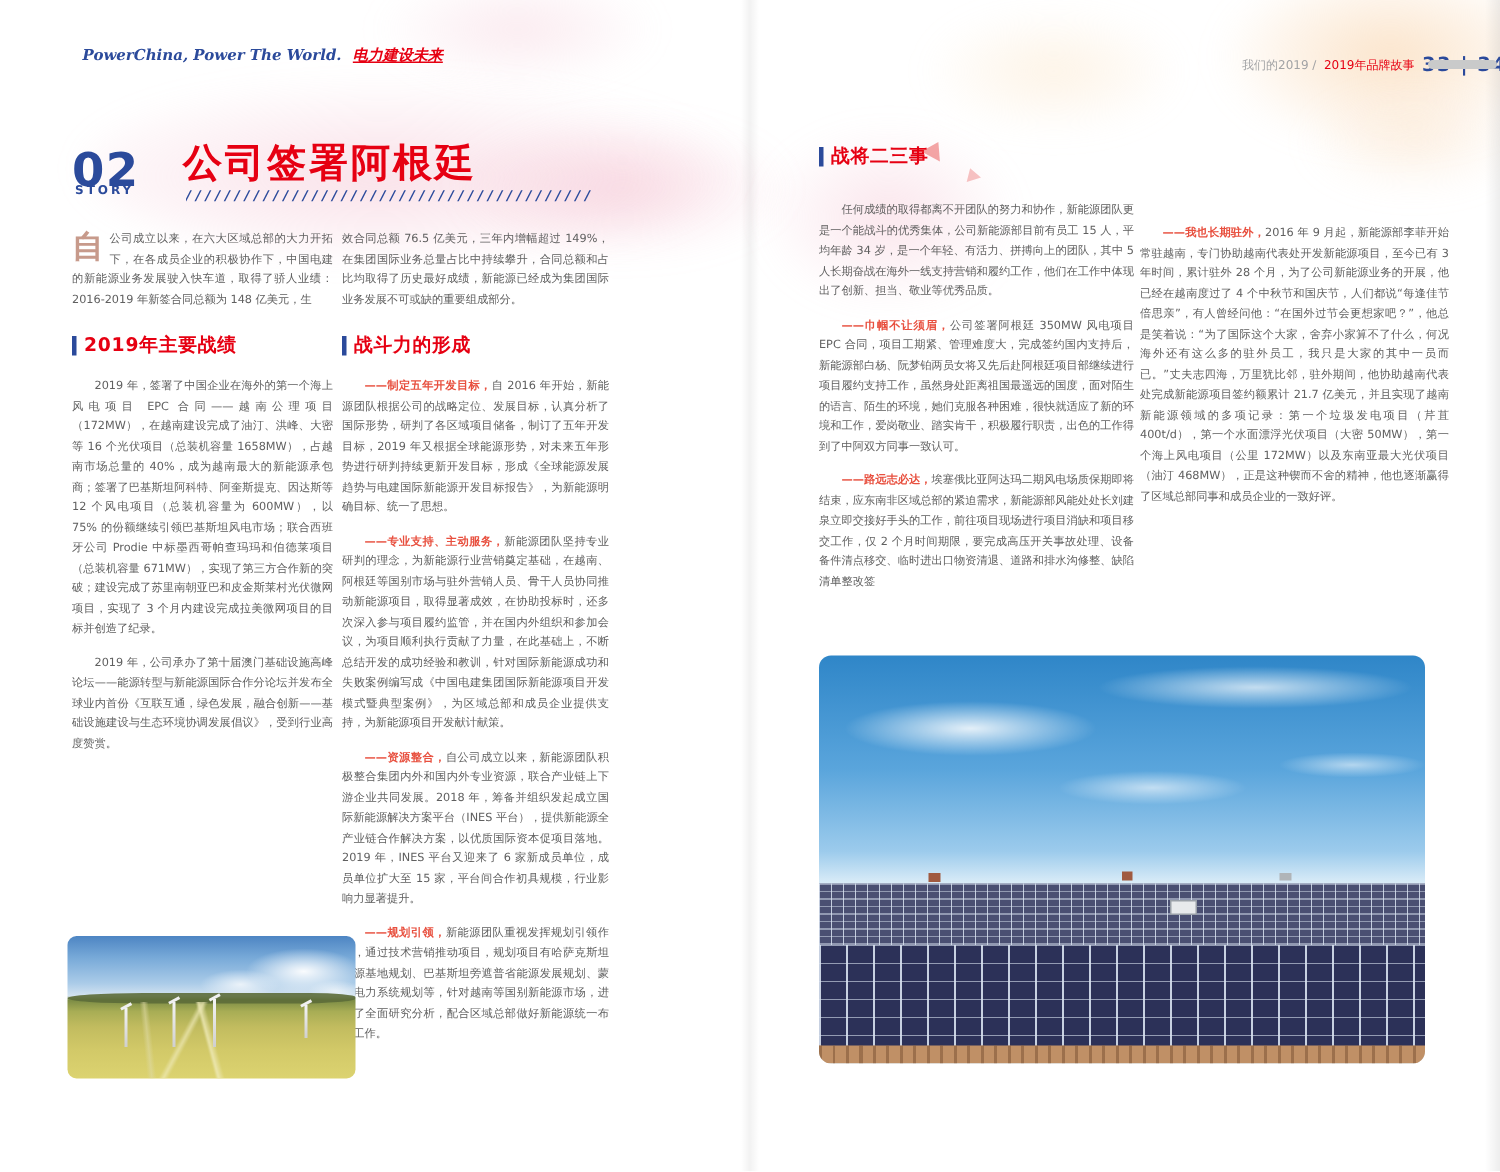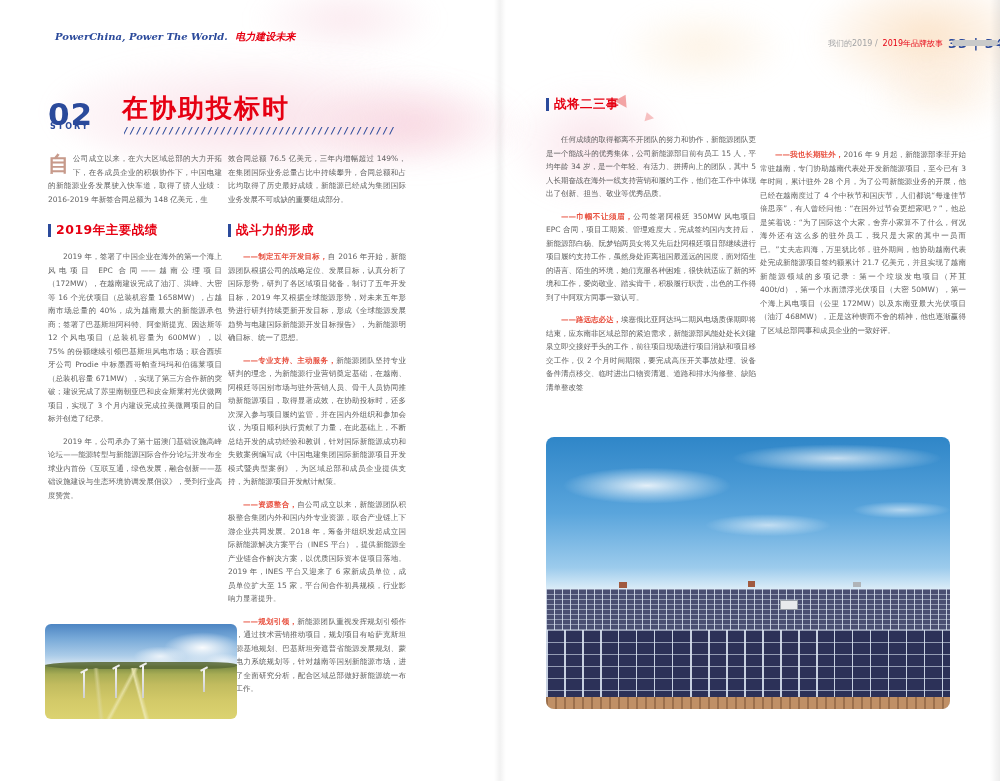--- a/index.html
+++ b/index.html
@@ -15,21 +15,21 @@
   .wash.w5{left:615px;top:5px;width:175px;height:85px;background:radial-gradient(ellipse,rgba(250,221,182,.35),rgba(250,221,182,0) 70%);}
   .wash.w6{left:505px;top:82px;width:175px;height:125px;background:radial-gradient(ellipse,rgba(241,176,196,.33),rgba(241,176,196,0) 70%);}
   .wash.w7{left:868px;top:60px;width:150px;height:70px;background:radial-gradient(ellipse,rgba(248,210,170,.30),rgba(248,210,170,0) 70%);}
 
   .fold{position:absolute;left:494px;top:0;width:12px;height:781px;background:linear-gradient(90deg,rgba(0,0,0,0) 0%,rgba(0,0,0,.05) 50%,rgba(0,0,0,0) 100%);}
   .edge-shade{position:absolute;right:0;top:0;width:10px;height:781px;background:linear-gradient(90deg,rgba(0,0,0,0),rgba(0,0,0,.07));}
 
   
   .slogan{position:absolute;left:55px;top:30px;font-family:"DejaVu Serif","Liberation Serif",serif;font-style:italic;font-weight:bold;font-size:10px;}
   .slogan .en{color:#2b4a9b;}
-  .slogan .cn{color:#e60012;margin-left:4px;}
+  .slogan .cn{color:#e60012;margin-left:4px;text-decoration:underline;}
   .crumbs{position:absolute;left:828px;top:36px;display:flex;align-items:center;gap:5px;white-space:nowrap;}
   .crumbs .grey{font-size:8px;color:#a2a3a5;}
   .crumbs .red{font-size:8px;color:#e60012;}
   .crumbs .nums{font-size:13px;font-weight:bold;color:#2b4a9b;letter-spacing:1px;}
   .rule-bar{position:absolute;left:952px;top:40px;width:46px;height:6px;background:#c9caca;border-radius:3px;}
 
   
   .t-num{position:absolute;left:48px;top:96px;font-size:31px;font-weight:bold;color:#2b4a9b;letter-spacing:1px;}
   .t-story{position:absolute;left:50px;top:122px;font-size:8px;font-weight:bold;color:#2b4a9b;letter-spacing:2px;}
   .t-head{position:absolute;left:122px;top:91px;font-size:26px;font-weight:900;color:#e60012;letter-spacing:2px;}
@@ -115,21 +115,21 @@
   </div>
   <div class="crumbs">
     <span class="grey">我们的2019 /</span>
     <span class="red">2019年品牌故事</span>
     <span class="nums">33 | 34</span>
   </div>
   <div class="rule-bar"></div>
 
   <div class="t-num">02</div>
   <div class="t-story">STORY</div>
-  <div class="t-head">在协助投标时</div>
+  <div class="t-head">公司签署阿根廷</div>
   <div class="t-slash">//////////////////////////////////////////</div>
 
   <div class="col col1">
     <p class="p"><span class="dropcap">自</span><span>公司成立以来，在六大区域总部的大力开拓下，在各成员企业的积极协作下，中国电建的新能源业务发展驶入快车道，取得了骄人业绩：2016-2019 年新签合同总额为 148 亿美元，生</span></p>
     <div class="sec-head">
       <span class="sec-bar"></span>
       <span class="sec-title">2019年主要战绩</span>
     </div>
     <p class="p ind">2019 年，签署了中国企业在海外的第一个海上风电项目 EPC 合同——越南公理项目（172MW），在越南建设完成了油汀、洪峰、大密等 16 个光伏项目（总装机容量 1658MW），占越南市场总量的 40%，成为越南最大的新能源承包商；签署了巴基斯坦阿科特、阿奎斯提克、因达斯等 12 个风电项目（总装机容量为 600MW），以 75% 的份额继续引领巴基斯坦风电市场；联合西班牙公司 Prodie 中标墨西哥帕查玛玛和伯德莱项目（总装机容量 671MW），实现了第三方合作新的突破；建设完成了苏里南朝亚巴和皮金斯莱村光伏微网项目，实现了 3 个月内建设完成拉美微网项目的目标并创造了纪录。</p>
     <p class="p ind">2019 年，公司承办了第十届澳门基础设施高峰论坛——能源转型与新能源国际合作分论坛并发布全球业内首份《互联互通，绿色发展，融合创新——基础设施建设与生态环境协调发展倡议》，受到行业高度赞赏。</p>

